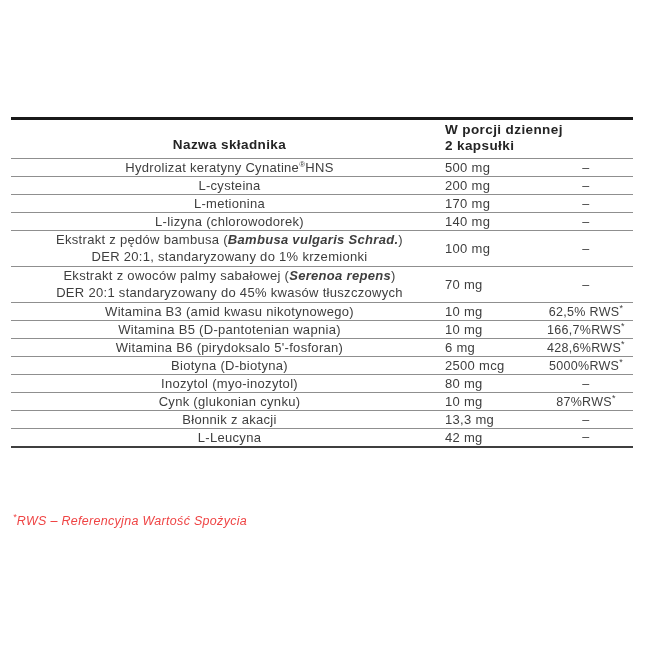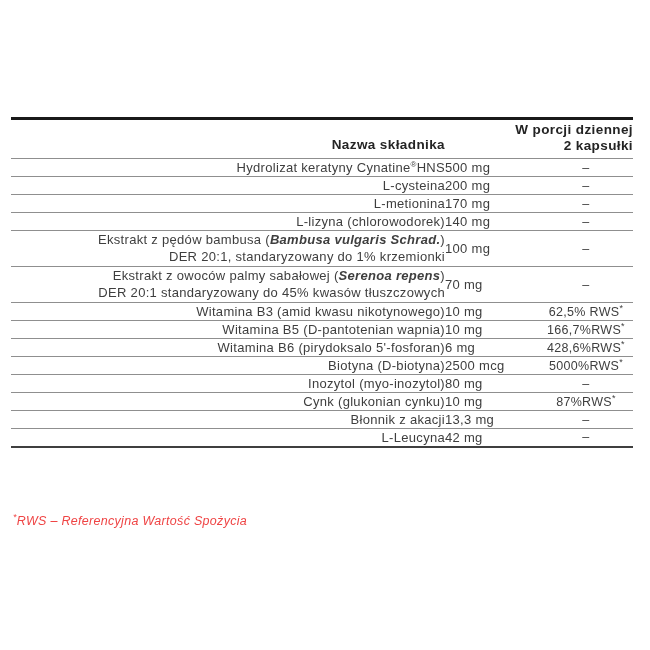--- a/index.html
+++ b/index.html
@@ -26,41 +26,41 @@
   col.c-rws   { width: 94px; }
 
   thead tr { height: 40px; }
   tbody tr { border-top: 1.5px solid #8f8f8f; }
   tr.r1 { height: 18px; }
   tr.r2 { height: 36px; }
 
   th, td { padding: 0; font-weight: normal; }
 
   th.name-h {
-    text-align: right;
+    text-align: center;
     vertical-align: bottom;
     padding: 0 0 6px 3px;
     font-size: 13.5px;
     font-weight: bold;
     color: #242424;
     letter-spacing: 0.4px;
   }
   th.daily-h {
-    text-align: right;
+    text-align: left;
     vertical-align: middle;
     font-size: 13.5px;
     font-weight: bold;
     color: #242424;
     letter-spacing: 0.4px;
     line-height: 1.2;
     padding-bottom: 2px;
   }
 
   td.name {
-    text-align: right;
+    text-align: center;
     padding-left: 3px;
     font-size: 13px;
     letter-spacing: 0.3px;
     vertical-align: middle;
   }
   td.name .l1, td.name .l2 { line-height: 16.5px; white-space: nowrap; }
   td.daily {
     text-align: left;
     font-size: 13px;
     letter-spacing: 0.3px;

